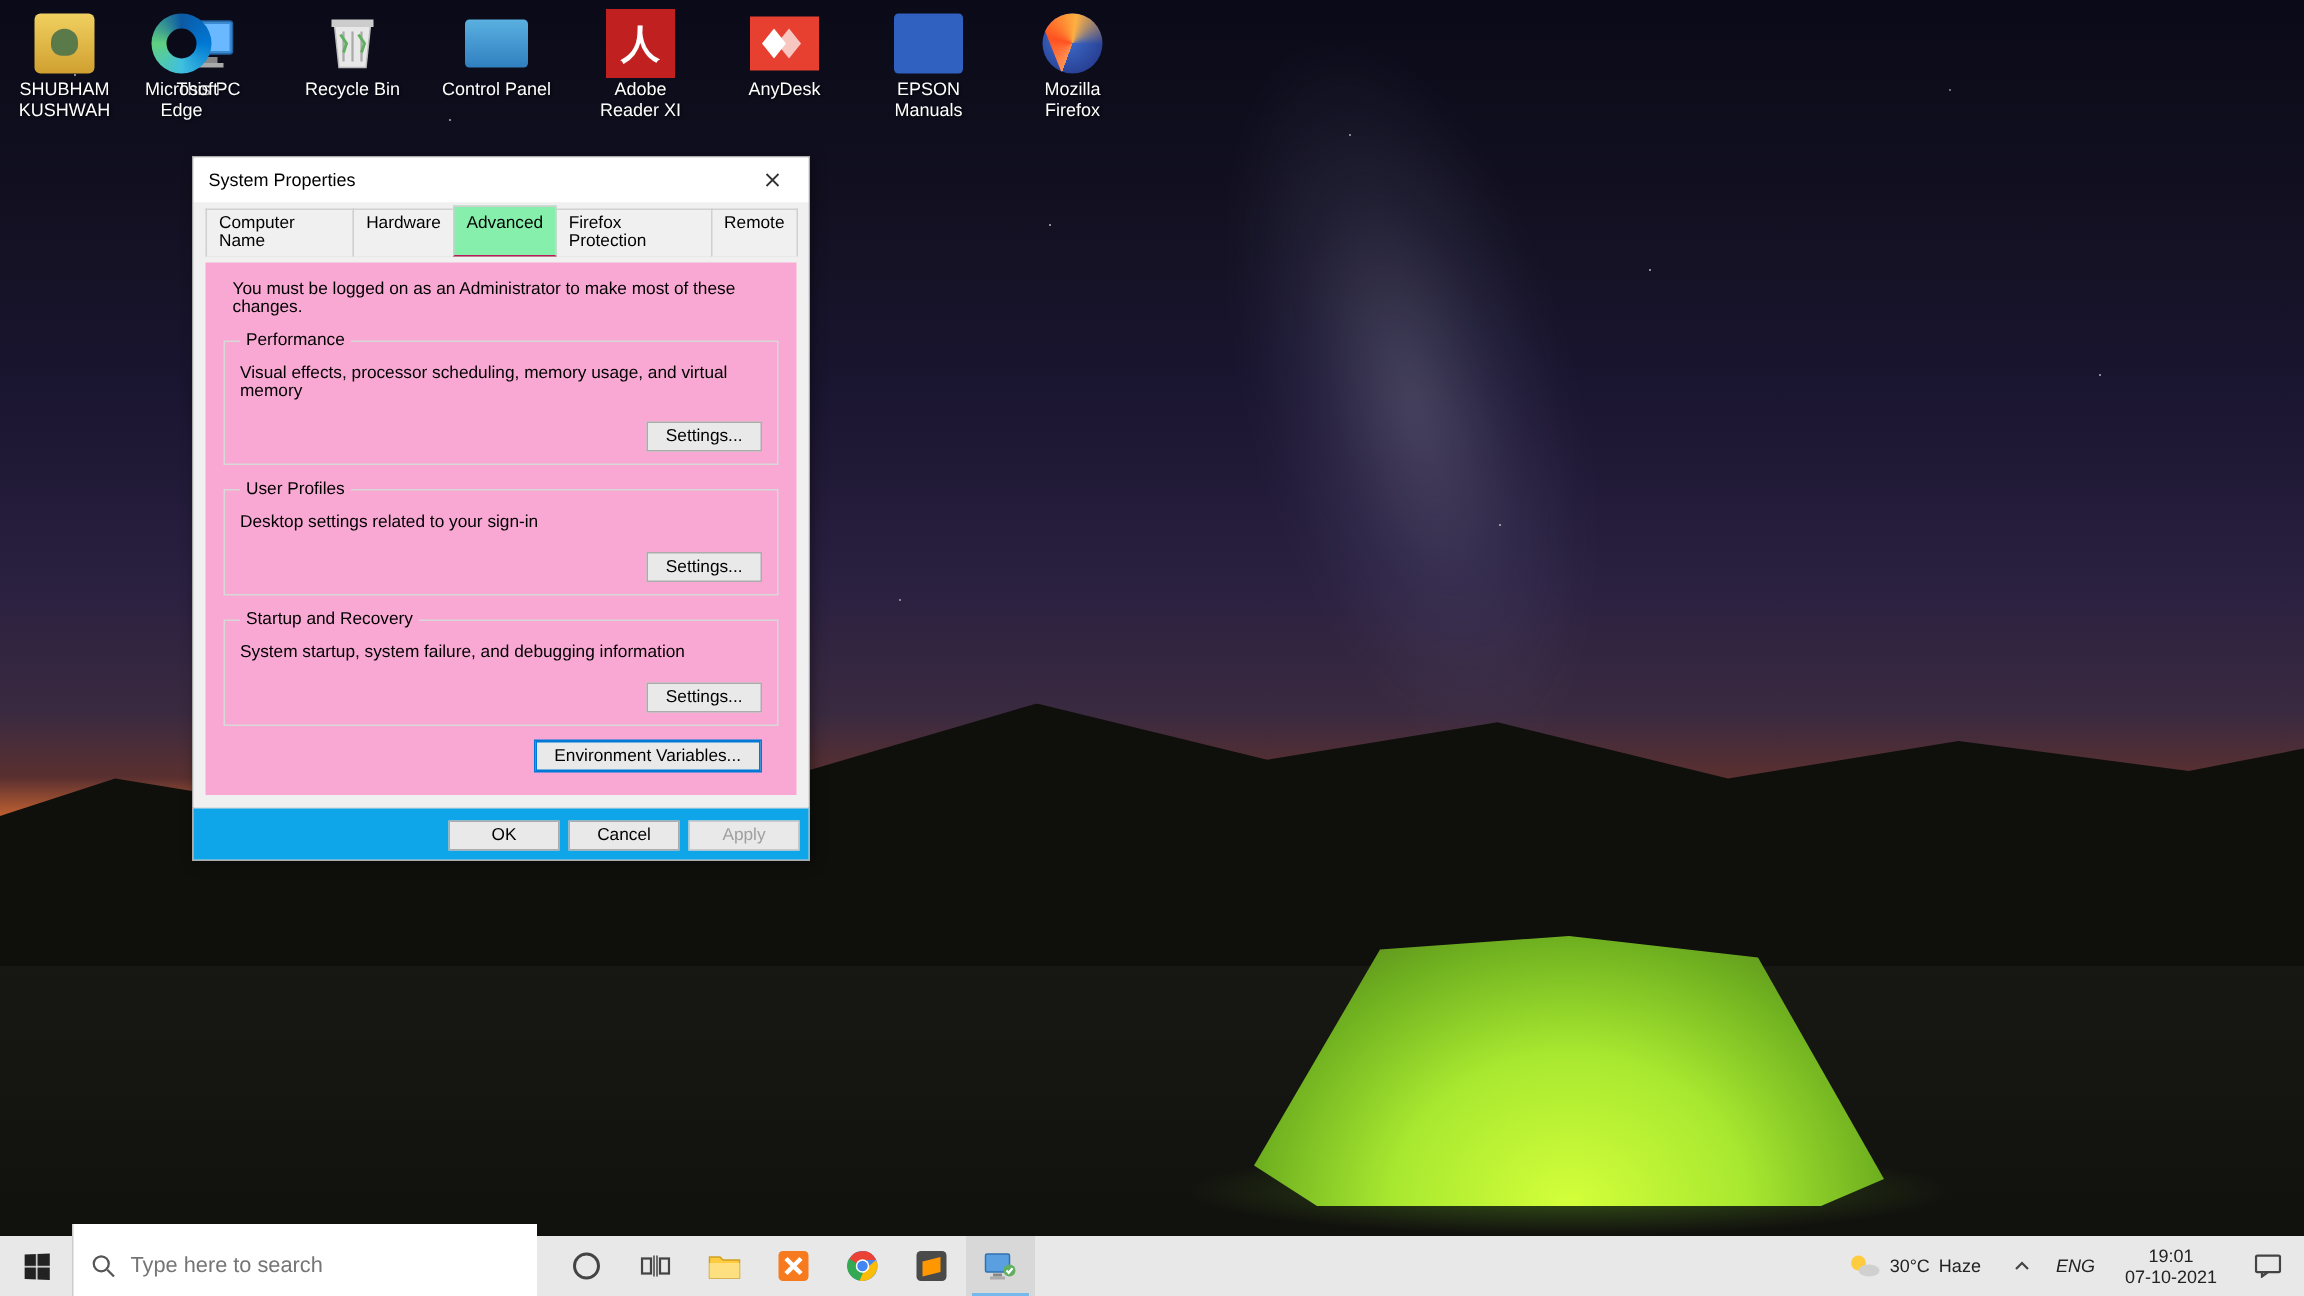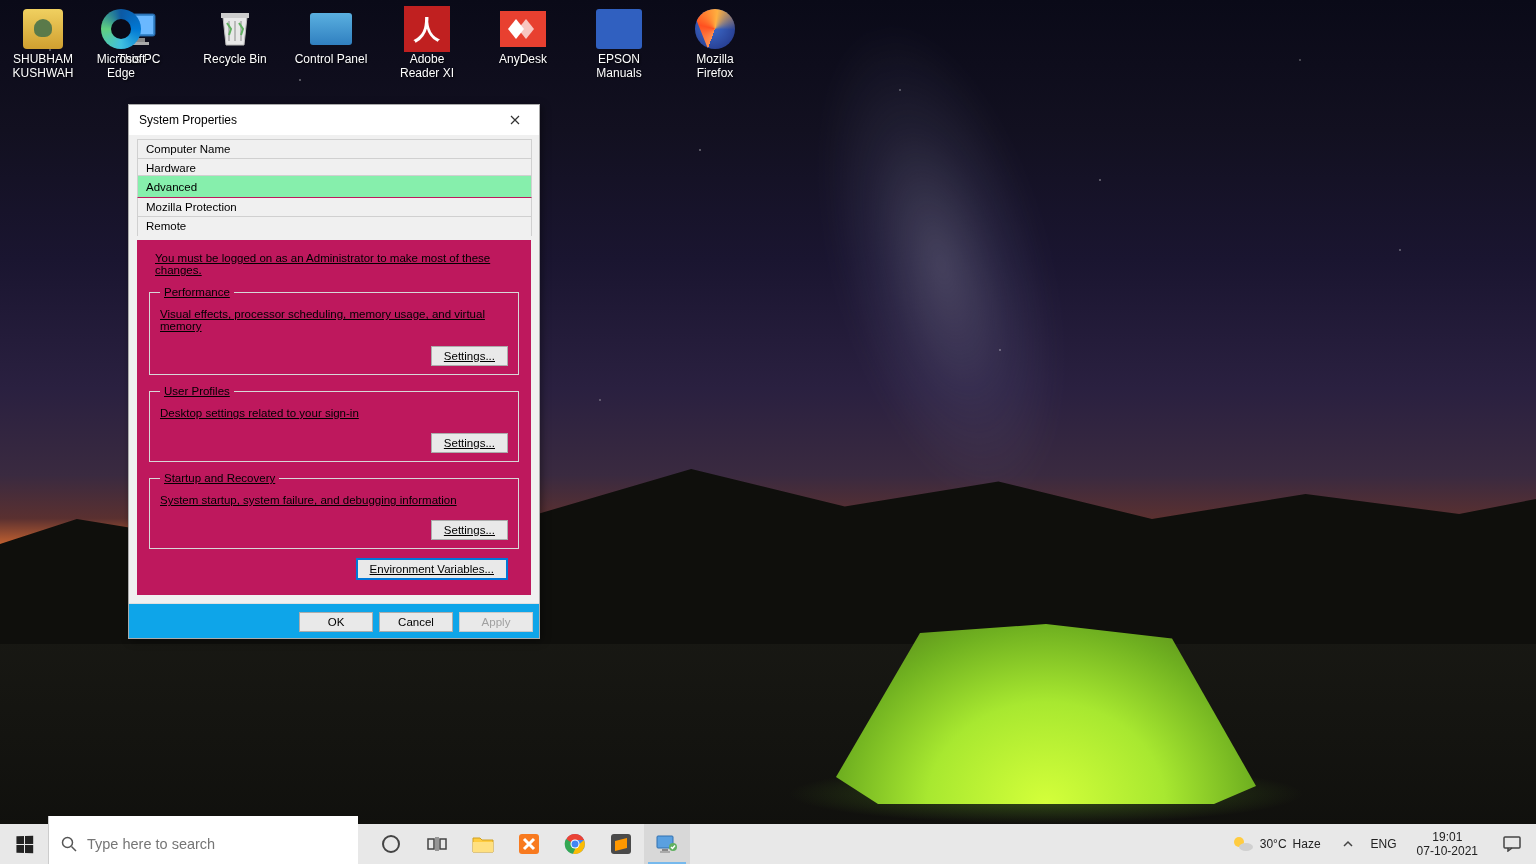--- a/index.html
+++ b/index.html
@@ -63,24 +63,24 @@
   .ic-firefox { width:40px; height:40px; border-radius:50%; background:radial-gradient(circle at 40% 40%,#4070d0,#203080); position:relative; overflow:hidden; }
   .ic-firefox::after { content:''; position:absolute; inset:-5px; background:conic-gradient(from 200deg,#ff9050,#ff5020,#ffb040,transparent 70%); clip-path:polygon(0 0,100% 0,100% 100%,40% 100%); }
 
   
   .dialog { position:absolute; left:128px; top:104px; width:412px; background:#f0f0f0; border:1px solid #aaa; box-shadow:2px 2px 8px rgba(0,0,0,.4); font-size:11.5px; color:#000; }
   .titlebar { height:30px; display:flex; align-items:center; justify-content:space-between; padding:0 4px 0 10px; background:#fff; }
   .titlebar .t { font-size:12px; }
   .closebtn { width:40px; height:26px; display:flex; align-items:center; justify-content:center; cursor:pointer; }
   .closebtn svg { width:10px; height:10px; }
   .body { padding:4px 8px 8px; background:#f0f0f0; }
-  .tabs { display:flex; gap:0; border-bottom:1px solid #d0d0d0; margin-bottom:4px;flex-direction:column; }
+  .tabs { display:flex; gap:0; border-bottom:1px solid #d0d0d0; margin-bottom:4px; }
   .tab { padding:3px 8px 4px; border:1px solid #d0d0d0; border-bottom:none; background:#f0f0f0; margin-right:-1px; margin-bottom:-1px; cursor:pointer; font-size:11.5px; position:relative; }
   .tab.active { background:#86efac; border-bottom:1px solid #be185d; z-index:1; margin-top:-2px; padding-top:5px; }
-  .tabpane { background:#be185d; padding:8px 12px 6px;text-decoration:underline; }
+  .tabpane { background:#f9a8d4; padding:8px 12px 6px; }
   .intro { margin:4px 0 10px 6px; }
   fieldset { border:1px solid #d8d8d8; margin-bottom:10px; padding:6px 10px 8px; }
   legend { padding:0 4px; font-size:11.5px; }
   .desc { margin:4px 0 14px; }
   .btnrow { display:flex; justify-content:flex-end; }
   button.win { min-width:70px; padding:3px 12px; background:#e9e9e9; border:1px solid #acacac; font-size:11.5px; cursor:pointer; font-family:inherit; }
   button.win:disabled { color:#a0a0a0; cursor:default; background:#e9e9e9; border-color:#c9c9c9; }
   button.win.focus { border-color:#0078d7; box-shadow:0 0 0 1px #0078d7; }
   .envrow { display:flex; justify-content:flex-end; margin:6px 12px 10px 0; }
   .dlgbtns { display:flex; justify-content:flex-end; gap:6px; padding:8px 6px 6px; border-top:1px solid #e0e0e0; background:#0ea5e9; }
@@ -94,21 +94,21 @@
   .search { flex:0 0 310px; height:57px; background:#fff; border-left:1px solid #ccc; display:flex; align-items:center; padding-left:12px; gap:10px; cursor:text; }
   .search .mag { width:16px; height:16px; }
   .search input { border:none; outline:none; font-size:14.5px; color:#666; width:230px; background:transparent; font-family:inherit; }
   .tb-icons { display:flex; align-items:center; height:40px; margin-left:10px; }
   .tb-icon { width:46px; height:40px; display:flex; align-items:center; justify-content:center; cursor:pointer; position:relative; }
   .tb-icon.active::after { content:''; position:absolute; bottom:0; left:4px; right:4px; height:2px; background:#76b9ed; }
   .tb-icon.active { background:#d8d8d8; }
   .spacer { flex:1; }
   .tray { display:flex; align-items:center; height:40px; gap:6px; padding-right:4px; }
   .weather { display:flex; align-items:center; gap:6px; padding:0 10px; cursor:pointer; height:40px; }
-  .tray-item { padding:0 6px; height:40px; display:flex; align-items:center; cursor:pointer; }
+  .tray-item { padding:0 6px; height:40px; display:flex; align-items:center; cursor:pointer;font-style:italic; }
   .datetime { display:flex; flex-direction:column; align-items:center; justify-content:center; padding:0 8px; font-size:12px; line-height:14px; cursor:pointer; height:40px; }
   .notif { width:40px; height:40px; display:flex; align-items:center; justify-content:center; cursor:pointer; }
 </style>
 </head>
 <body>
 
 <div class="stars"></div>
 <div class="milky"></div>
 <div class="mountains"></div>
 <div class="tent">
@@ -198,21 +198,21 @@
       <svg viewBox="0 0 10 10">
           <path d="M1 1 L9 9 M9 1 L1 9" stroke="#333" stroke-width="1.2"></path>
         </svg>
     </div>
   </div>
   <div class="body">
     <div class="tabs">
       <div class="tab">Computer Name</div>
       <div class="tab">Hardware</div>
       <div class="tab active">Advanced</div>
-      <div class="tab">Mozilla Protection</div>
+      <div class="tab">Firefox Protection</div>
       <div class="tab">Remote</div>
     </div>
     <div class="tabpane">
       <div class="intro">You must be logged on as an Administrator to make most of these changes.</div>
 
       <fieldset>
         <legend>Performance</legend>
         <div class="desc">Visual effects, processor scheduling, memory usage, and virtual memory</div>
         <div class="btnrow">
           <button class="win">Settings...</button>

